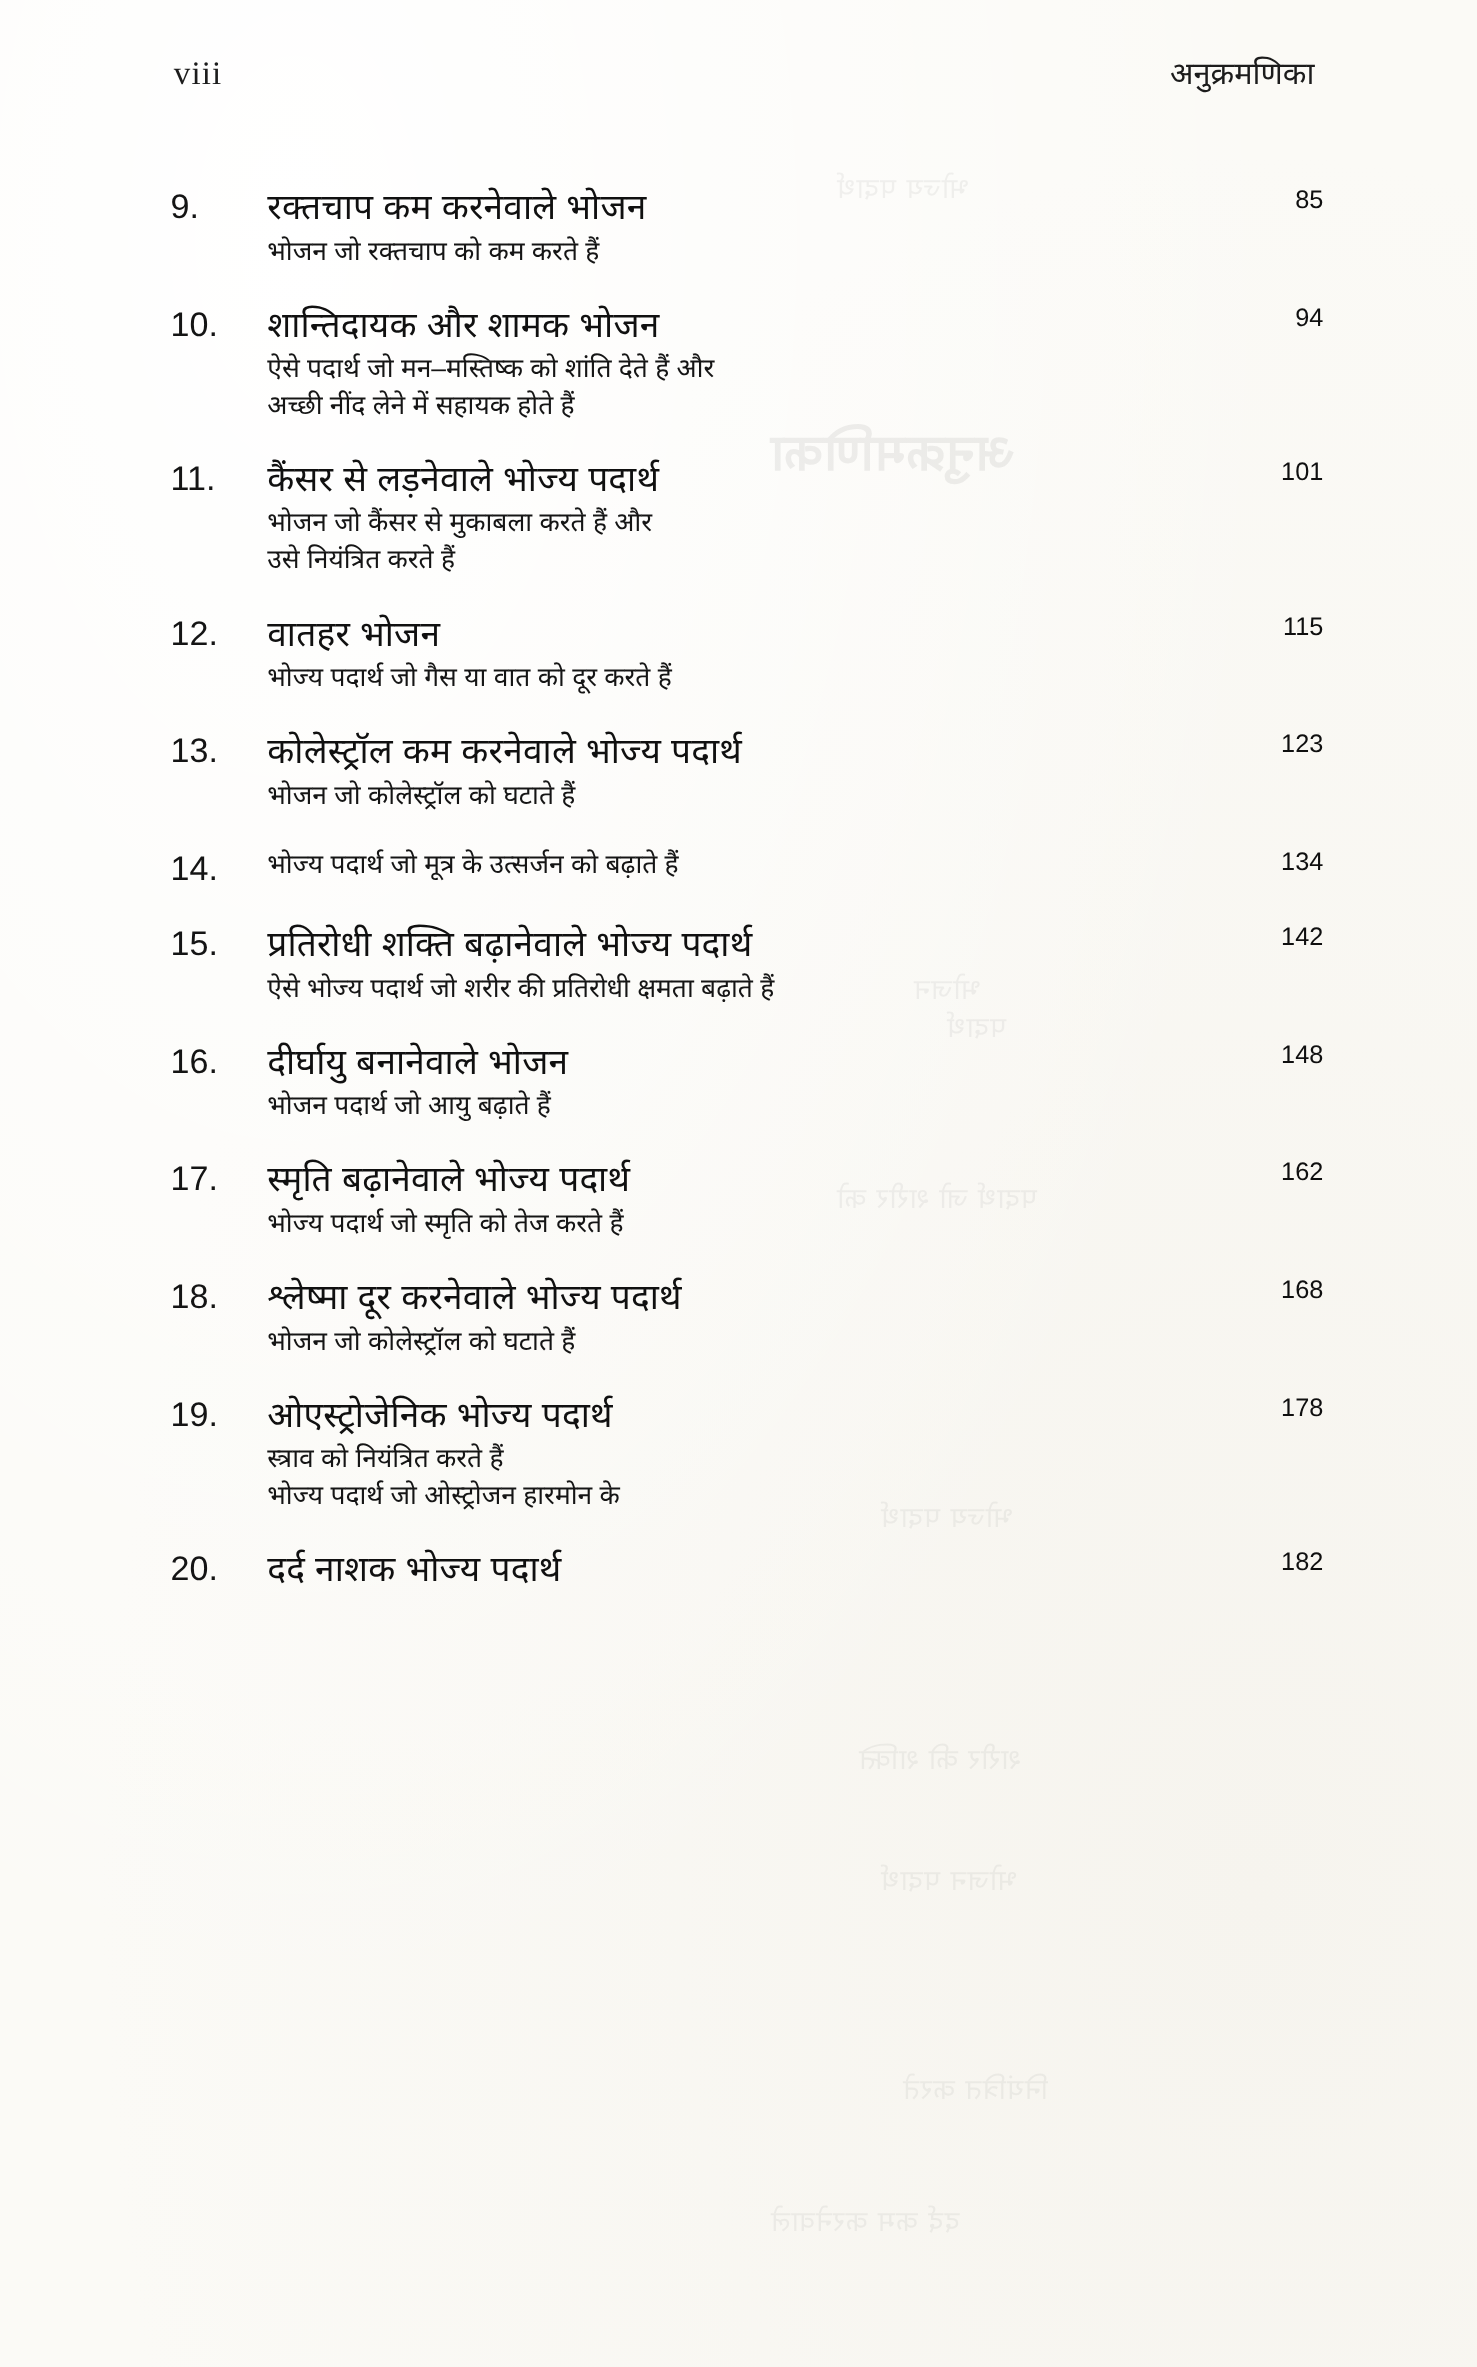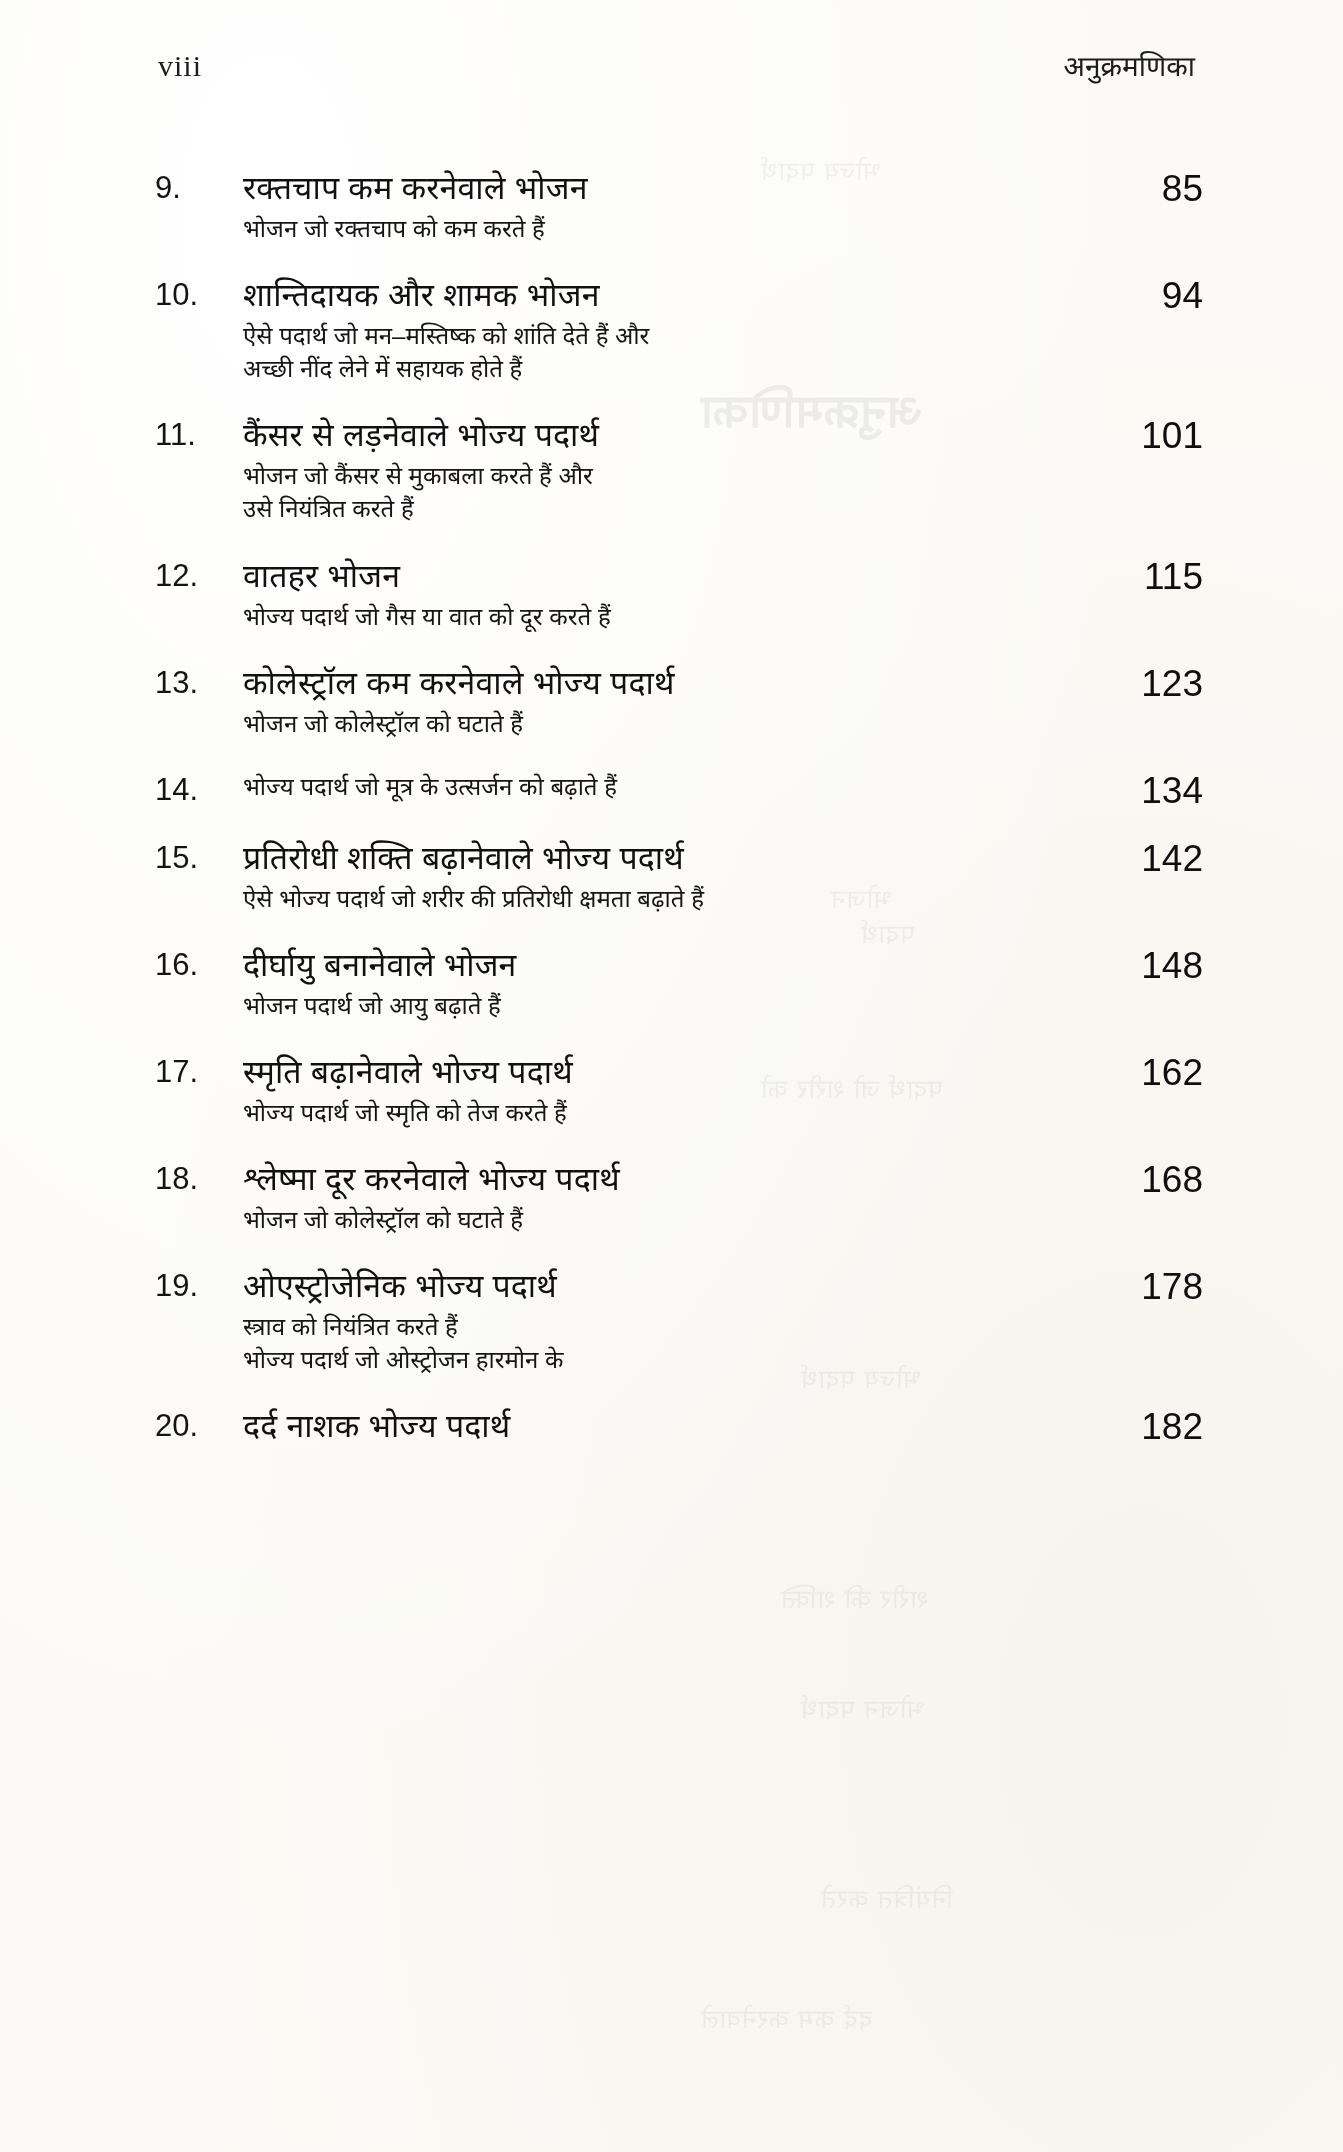--- a/index.html
+++ b/index.html
@@ -95,21 +95,21 @@
     line-height: 1.38;
   }
   .sub div { white-space: pre; }
   .pageno {
     position: absolute;
     right: 0;
     top: 0;
     width: 100px;
     text-align: right;
     font-family: "Liberation Sans", sans-serif;
-    font-size: 37px;
+    font-size: 23px;
     color: #0f0f0f;
   }
 </style>
 </head>
 <body>
 
 <div class="page">
 
   <div class="bleed big" style="top:378px; left:700px;">अनुक्रमणिका</div>
   <div class="bleed" style="top:152px; left:760px;">भोज्य पदार्थ</div>

